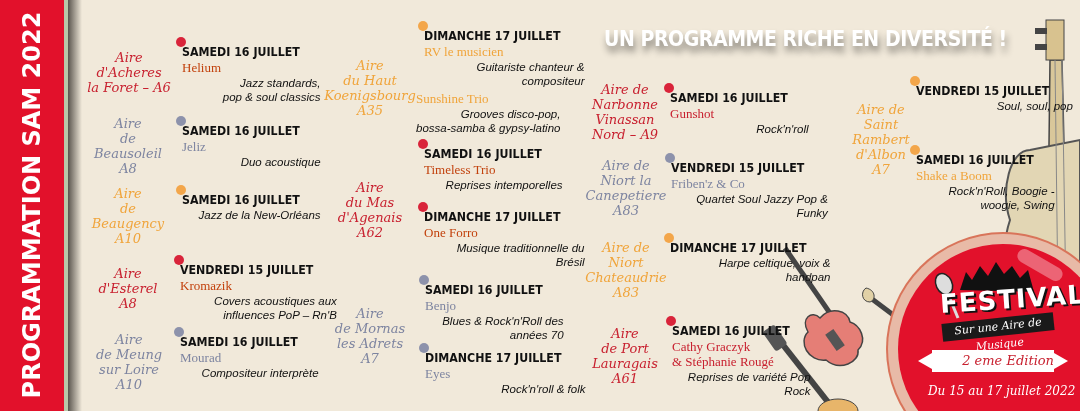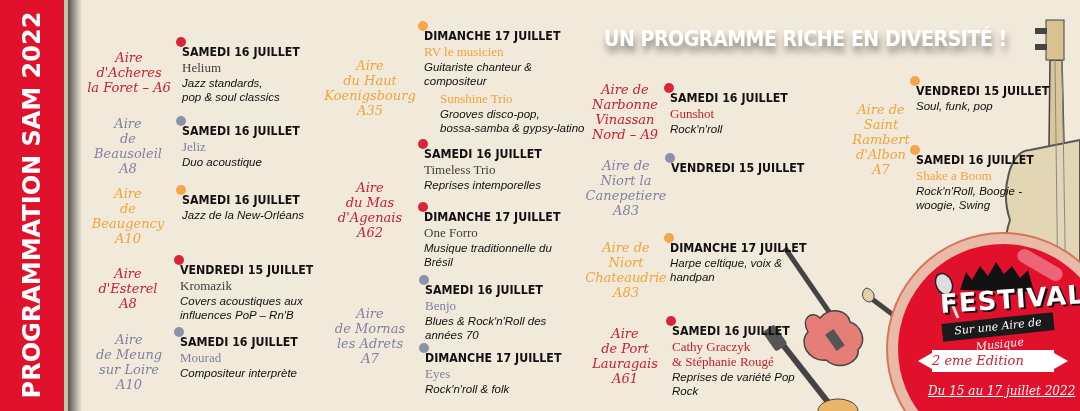--- a/index.html
+++ b/index.html
@@ -8,32 +8,32 @@
   .banner { position: absolute; left: 0; top: 0; width: 64px; height: 411px; background: #e2112b; }
   .banner-strip { position: absolute; left: 64px; top: 0; width: 4px; height: 411px; background: #b9c8a8; }
   .banner-shadow { position: absolute; left: 68px; top: 0; width: 14px; height: 411px; background: linear-gradient(to right, #5a554e, rgba(241,233,218,0)); }
   .banner-text { position: absolute; left: 32px; top: 205px; transform: translate(-50%,-50%) rotate(-90deg); white-space: nowrap; color: #fff; font-family: "DejaVu Sans", sans-serif; font-weight: bold; font-size: 24px; letter-spacing: 0px; transform-origin: center; }
   .headline { position: absolute; left: 604px; top: 26px; color: #fff; font-family: "DejaVu Sans", sans-serif; font-weight: bold; font-size: 22px; letter-spacing: -0.5px; text-shadow: 2px 6px 8px rgba(0,0,0,0.45); white-space: nowrap; transform: scaleX(0.86); transform-origin: left; }
   .aire { position: absolute; font-family: "DejaVu Serif", serif; font-style: italic; font-size: 13px; line-height: 15px; text-align: center; white-space: pre-line; }
   .ev { position: absolute; }
   .dot { position: absolute; left: -6px; top: -7px; width: 10px; height: 10px; border-radius: 50%; }
   .day { font-family: "DejaVu Sans", sans-serif; font-weight: bold; font-size: 13px; color: #111; white-space: nowrap; transform: scaleX(0.85); transform-origin: left; display: block; }
   .artist { font-family: Liberation Serif, serif; font-size: 13px; margin-top: 1px; white-space: pre-line; line-height: 15px; }
-  .desc { font-family: "Liberation Sans", sans-serif; font-style: italic; font-size: 11.5px; color: #111; line-height: 14px; margin-top: 1px; white-space: pre-line; }
-  .red { color: #c8202f; } .grey { color: #7d84a0; } .orange { color: #f0a43a; } .dred { color: #404040; }
+  .desc { font-family: "Liberation Sans", sans-serif; font-style: italic; font-size: 11.5px; color: #111; line-height: 14px; margin-top: 1px; white-space: pre-line; text-align: right; }
+  .red { color: #c8202f; } .grey { color: #7d84a0; } .orange { color: #f0a43a; } .dred { color: #c2410c; }
   .bg-red { background: #d9243a; } .bg-grey { background: #8d92ab; } .bg-orange { background: #f3a64a; }
   .badge { position: absolute; left: 898px; top: 244px; width: 210px; height: 210px; border-radius: 50%; background: #e2112b; box-shadow: 0 0 0 10px rgba(241,233,218,0.6), 0 0 0 12px #d9745a; }
   .badge-gloss { position: absolute; left: 1015px; top: 258px; width: 50px; height: 14px; border-radius: 8px; background: rgba(255,255,255,0.35); transform: rotate(30deg); }
   .badge-title { position: absolute; left: 940px; top: 284px; color: #fff; font-family: "DejaVu Sans", sans-serif; font-weight: bold; font-size: 26px; text-shadow: 2px 2px 0 #111; letter-spacing: 1px; transform: rotate(-4deg); }
   .badge-sub { position: absolute; left: 942px; top: 318px; width: 112px; height: 18px; background: #1a1a1a; color: #fff; font-family: "DejaVu Serif", serif; font-style: italic; font-size: 11px; text-align: center; line-height: 18px; transform: rotate(-6deg); }
-  .badge-edition { position: absolute; left: 932px; top: 350px; width: 122px; height: 22px; background: #fff; color: #c8202f; font-family: "DejaVu Serif", serif; font-style: italic; font-size: 13px; text-align: left; line-height: 22px; }
+  .badge-edition { position: absolute; left: 932px; top: 350px; width: 122px; height: 22px; background: #fff; color: #c8202f; font-family: "DejaVu Serif", serif; font-style: italic; font-size: 13px; text-align: right; line-height: 22px; }
   .badge-edition::before, .badge-edition::after { content: ""; position: absolute; top: 3px; width: 0; height: 0; border-top: 8px solid transparent; border-bottom: 8px solid transparent; }
   .badge-edition::before { left: -14px; border-right: 14px solid #fff; }
   .badge-edition::after { right: -14px; border-left: 14px solid #fff; }
-  .badge-dates { position: absolute; left: 928px; top: 384px; color: #fff; font-family: "DejaVu Serif", serif; font-style: italic; font-size: 12px; white-space: nowrap; text-decoration: underline; }
+  .badge-dates { position: absolute; left: 928px; top: 384px; color: #fff; font-family: "DejaVu Serif", serif; font-style: italic; font-size: 12px; white-space: nowrap; }
   svg.deco { position: absolute; left: 0; top: 0; }
 </style>
 </head>
 <body>
 
 <div class="banner"></div>
 <div class="banner-strip"></div>
 <div class="banner-shadow"></div>
 <div class="banner-text">PROGRAMMATION SAM 2022</div>
 
@@ -153,21 +153,21 @@
   <div class="desc">Compositeur interprète</div>
 </div>
 
 <div class="ev" style="left:424px;top:28px;">
   <span class="dot bg-orange"></span>
   <span class="day">DIMANCHE 17 JUILLET</span>
   <div class="artist orange">RV le musicien</div>
   <div class="desc">Guitariste chanteur &amp;
 compositeur</div>
 </div>
-<div class="ev" style="left:440px;top:90px;">
+<div class="ev" style="left:416px;top:90px;">
   <div class="artist orange">Sunshine Trio</div>
   <div class="desc">Grooves disco-pop,
 bossa-samba &amp; gypsy-latino</div>
 </div>
 <div class="ev" style="left:424px;top:146px;">
   <span class="dot bg-red"></span>
   <span class="day">SAMEDI 16 JUILLET</span>
   <div class="artist dred">Timeless Trio</div>
   <div class="desc">Reprises intemporelles</div>
 </div>
@@ -194,40 +194,43 @@
 
 <div class="ev" style="left:670px;top:90px;">
   <span class="dot bg-red"></span>
   <span class="day">SAMEDI 16 JUILLET</span>
   <div class="artist red">Gunshot</div>
   <div class="desc">Rock'n'roll</div>
 </div>
 <div class="ev" style="left:671px;top:160px;">
   <span class="dot bg-grey"></span>
   <span class="day">VENDREDI 15 JUILLET</span>
+  <div class="artist grey">Friben'z &amp; Co</div>
+  <div class="desc">Quartet Soul Jazzy Pop &amp;
+Funky</div>
 </div>
 <div class="ev" style="left:670px;top:240px;">
   <span class="dot bg-orange"></span>
   <span class="day">DIMANCHE 17 JUILLET</span>
   <div class="desc">Harpe celtique, voix &amp;
 handpan</div>
 </div>
 <div class="ev" style="left:672px;top:323px;">
   <span class="dot bg-red"></span>
   <span class="day">SAMEDI 16 JUILLET</span>
   <div class="artist red">Cathy Graczyk
 &amp; Stéphanie Rougé</div>
   <div class="desc">Reprises de variété Pop
 Rock</div>
 </div>
 
 <div class="ev" style="left:916px;top:83px;">
   <span class="dot bg-orange"></span>
   <span class="day">VENDREDI 15 JUILLET</span>
-  <div class="desc">Soul, funk, pop</div>
+  <div class="desc">Soul, soul, pop</div>
 </div>
 <div class="ev" style="left:916px;top:152px;">
   <span class="dot bg-orange"></span>
   <span class="day">SAMEDI 16 JUILLET</span>
   <div class="artist orange">Shake a Boom</div>
   <div class="desc">Rock'n'Roll, Boogie -
 woogie, Swing</div>
 </div>
 
 <div class="badge"></div>

